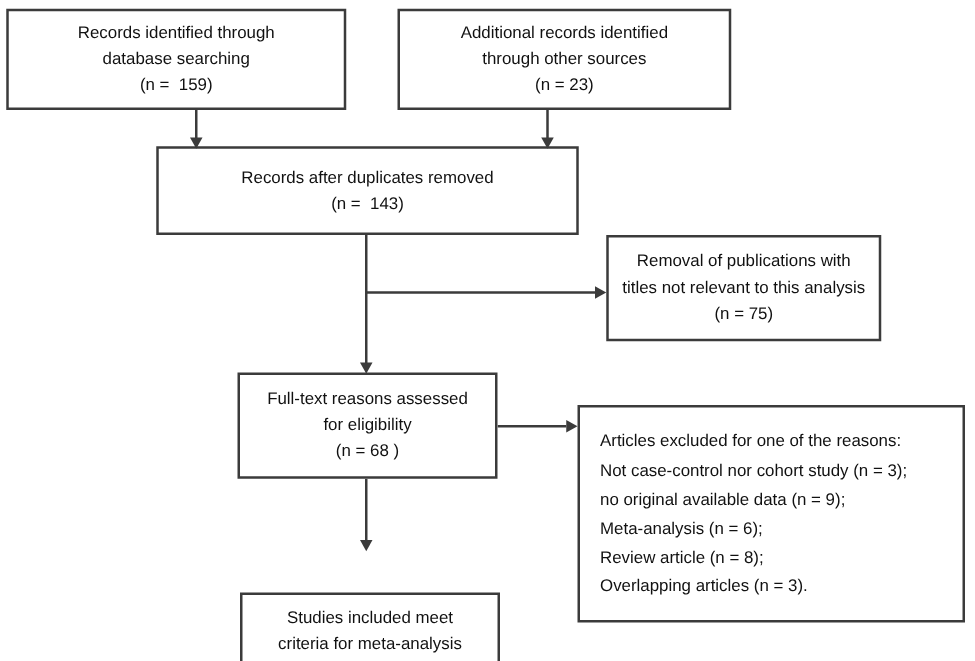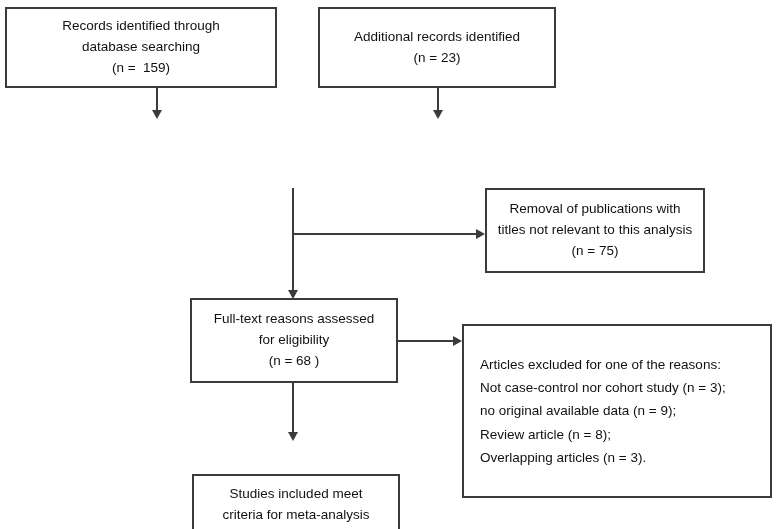--- a/index.html
+++ b/index.html
@@ -73,42 +73,48 @@
 <body>
 
 <div id="canvas">
 
   <div class="flow-box" style="left:5px; top:7px; width:272px; height:81px;">
     <div class="line">Records identified through</div>
     <div class="line">database searching</div>
     <div class="line">(n =  159)</div>
   </div>
 
-  <div class="flow-box" style="left:318px; top:7px; width:238px; height:81px;align-items:center;">
+  <div class="flow-box" style="left:318px; top:7px; width:267px; height:81px;align-items:center;">
     <div class="line">Additional records identified</div>
+    <div class="line">through other sources</div>
     <div class="line">(n = 23)</div>
   </div>
 
+  <div class="flow-box" style="left:125px; top:117px; width:338px; height:71px;">
+    <div class="line">Records after duplicates removed</div>
+    <div class="line">(n =  143)</div>
+  </div>
 
   <div class="flow-box" style="left:485px; top:188px; width:220px; height:85px;">
     <div class="line">Removal of publications with</div>
     <div class="line">titles not relevant to this analysis</div>
     <div class="line">(n = 75)</div>
   </div>
 
   <div class="flow-box" style="left:190px; top:298px; width:208px; height:85px;">
     <div class="line">Full-text reasons assessed</div>
     <div class="line">for eligibility</div>
     <div class="line">(n = 68 )</div>
   </div>
 
   <div class="flow-box left-align" style="left:462px; top:294px; width:310px; height:174px;margin-top:30px;">
     <div class="line">Articles excluded for one of the reasons:</div>
     <div class="line">Not case-control nor cohort study (n = 3);</div>
     <div class="line">no original available data (n = 9);</div>
+    <div class="line">Meta-analysis (n = 6);</div>
     <div class="line">Review article (n = 8);</div>
     <div class="line">Overlapping articles (n = 3).</div>
   </div>
 
   <div class="flow-box" style="left:192px; top:442px; width:208px; height:83px;margin-top:32px;">
     <div class="line">Studies included meet</div>
     <div class="line">criteria for meta-analysis</div>
     <div class="line">(n = 39)</div>
   </div>
 

